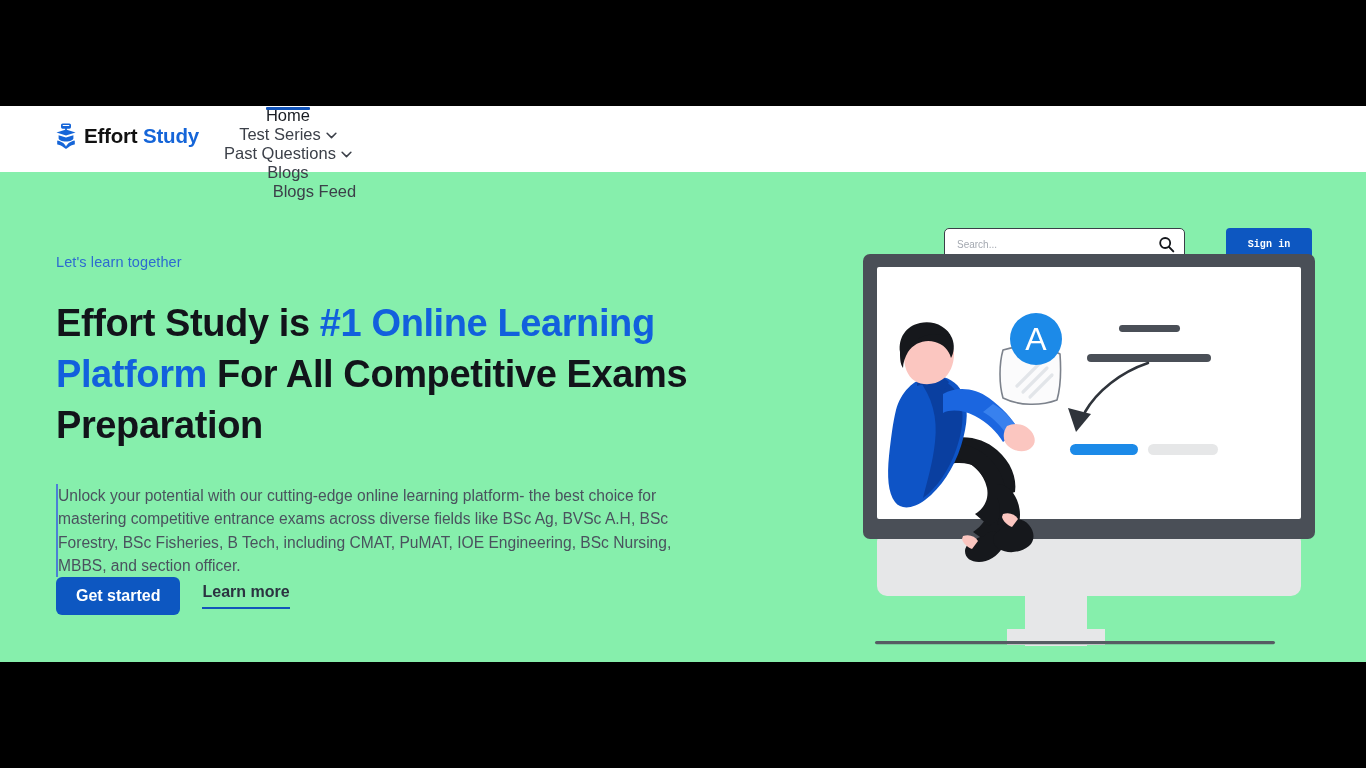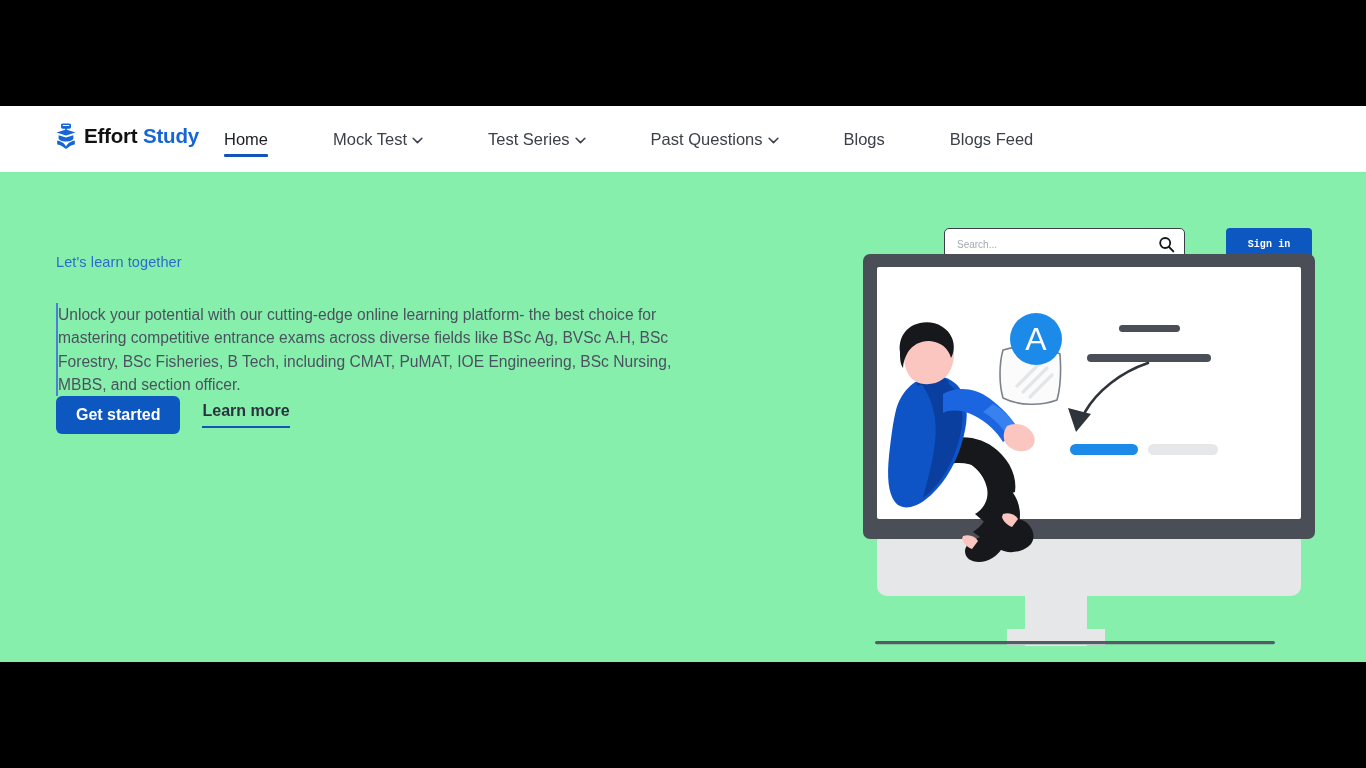--- a/index.html
+++ b/index.html
@@ -52,21 +52,21 @@
     font-weight: 700;
     color: #111111;
     letter-spacing: -0.2px;
     white-space: nowrap;
   }
   .brand-text .accent { color: #1565d8; }
 
   nav.main-nav {
     position: absolute;
     left: 224px; top: 0; height: 66px;
-    display: flex; align-items: center; gap: 12px;
+    display: flex; align-items: center; gap: 0; flex-direction: column;
   }
   .nav-item {
     position: relative;
     display: flex; align-items: center; gap: 5px;
     font-size: 16.5px;
     color: #3c4049;
     cursor: pointer;
     padding: 0 0;
     margin-right: 53px;
     white-space: nowrap;
@@ -212,28 +212,20 @@
         </svg>
       </span>
       <span class="brand-text"><span>Effort</span> <span class="accent">Study</span></span>
     </div>
 
     <nav class="main-nav">
       <div class="nav-item active">
         <span>Home</span>
       </div>
       <div class="nav-item">
-        <span>Mock Test</span>
-        <span>
-          <svg class="caret" viewBox="0 0 12 8">
-              <path d="M1 1.4 L6 6.4 L11 1.4" fill="none" stroke="#3c4049" stroke-width="1.8" stroke-linecap="round" stroke-linejoin="round"></path>
-            </svg>
-        </span>
-      </div>
-      <div class="nav-item">
         <span>Test Series</span>
         <span>
           <svg class="caret" viewBox="0 0 12 8">
               <path d="M1 1.4 L6 6.4 L11 1.4" fill="none" stroke="#3c4049" stroke-width="1.8" stroke-linecap="round" stroke-linejoin="round"></path>
             </svg>
         </span>
       </div>
       <div class="nav-item">
         <span>Past Questions</span>
         <span>
@@ -259,20 +251,21 @@
         </svg>
       </span>
     </div>
 
     <button class="signin-btn">Sign in</button>
   </header>
 
   <section class="hero-left">
     <div class="eyebrow">Let's learn together</div>
 
+    <h1 class="hero-title"><span>Effort Study is </span><span class="blue">#1 Online Learning Platform</span><span> For All Competitive Exams Preparation</span></h1>
 
     <p class="hero-desc">Unlock your potential with our cutting-edge online learning platform- the best choice for mastering competitive entrance exams across diverse fields like BSc Ag, BVSc A.H, BSc Forestry, BSc Fisheries, B Tech, including CMAT, PuMAT, IOE Engineering, BSc Nursing, MBBS, and section officer.</p>
 
     <div class="cta-row">
       <button class="btn-primary">Get started</button>
       <a class="btn-link">Learn more</a>
     </div>
   </section>
 
   <div class="hero-illustration">

